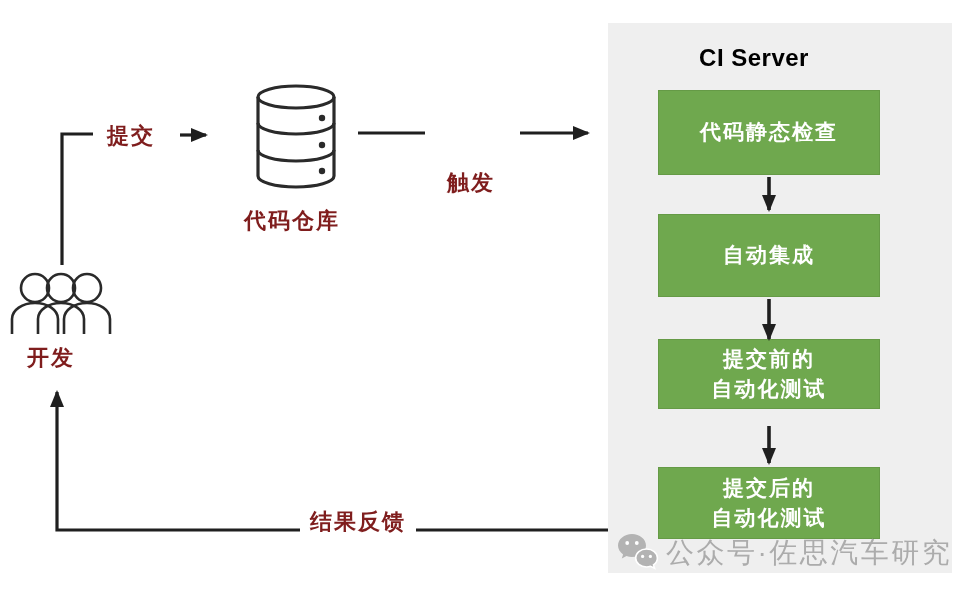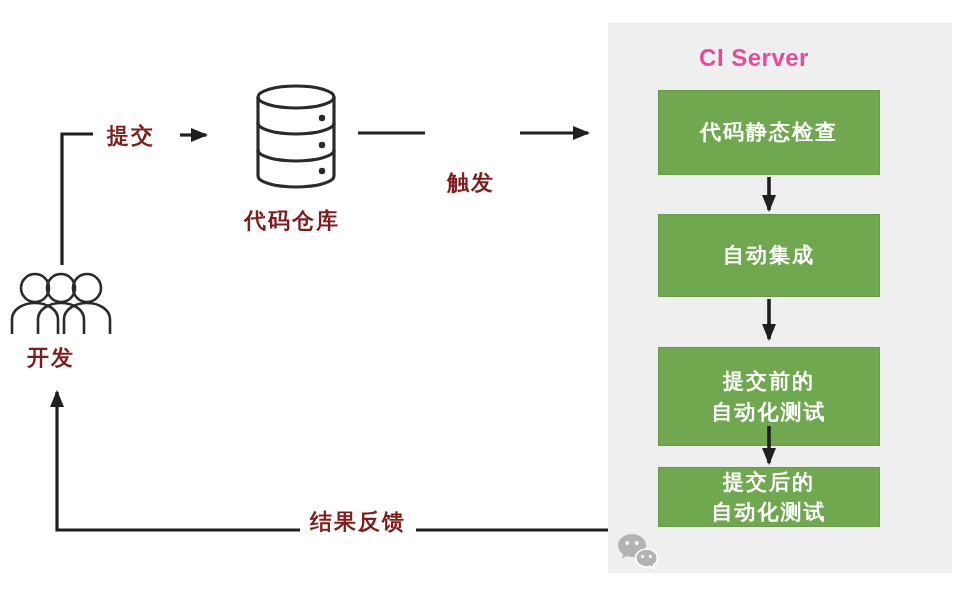--- a/index.html
+++ b/index.html
@@ -32,21 +32,21 @@
     z-index: 1;
   }
 
   .ci-title {
     position: absolute;
     left: 608px; top: 44px;
     width: 292px;
     text-align: center;
     font-size: 24px;
     font-weight: 700;
-    color: #ec4899;
+    color: #000000;
     z-index: 2;
     letter-spacing: 0.5px;
   }
 
   .step-box {
     position: absolute;
     left: 658px;
     width: 222px;
     background: #6fa84e;
     border: 1px solid #659a46;
@@ -57,22 +57,22 @@
     display: flex;
     align-items: center;
     justify-content: center;
     text-align: center;
     white-space: pre-line;
     line-height: 1.45;
     z-index: 2;
   }
   .step-0 { top: 90px;  height: 85px; }
   .step-1 { top: 214px; height: 83px; }
-  .step-2 { top: 347px; height: 99px; }
-  .step-3 { top: 467px; height: 60px; }
+  .step-2 { top: 339px; height: 70px; }
+  .step-3 { top: 467px; height: 72px; }
 
   .edge-label {
     position: absolute;
     color: #7f1d1d;
     font-size: 22px;
     font-weight: 600;
     letter-spacing: 2px;
     text-align: center;
     z-index: 2;
   }
@@ -179,15 +179,16 @@
       <g fill="#ffffff">
         <circle cx="10.2" cy="10" r="1.9"></circle>
         <circle cx="19.8" cy="10" r="1.9"></circle>
       </g>
       <path d="M29.5,16 C23.5,16 18.7,20 18.7,25 C18.7,30 23.5,34 29.5,34 C30.9,34 32.3,33.8 33.5,33.3 L37.6,35.3 L36.5,31.9 C38.9,30.2 40.4,27.8 40.4,25 C40.4,20 35.5,16 29.5,16 Z" fill="#b3b3b3" stroke="#ffffff" stroke-width="1.6"></path>
       <g fill="#ffffff">
         <circle cx="25.6" cy="23.4" r="1.6"></circle>
         <circle cx="33.4" cy="23.4" r="1.6"></circle>
       </g>
     </svg>
+    <span class="watermark-text">公众号·佐思汽车研究</span>
   </div>
 
 </div>
 
 </body></html>

